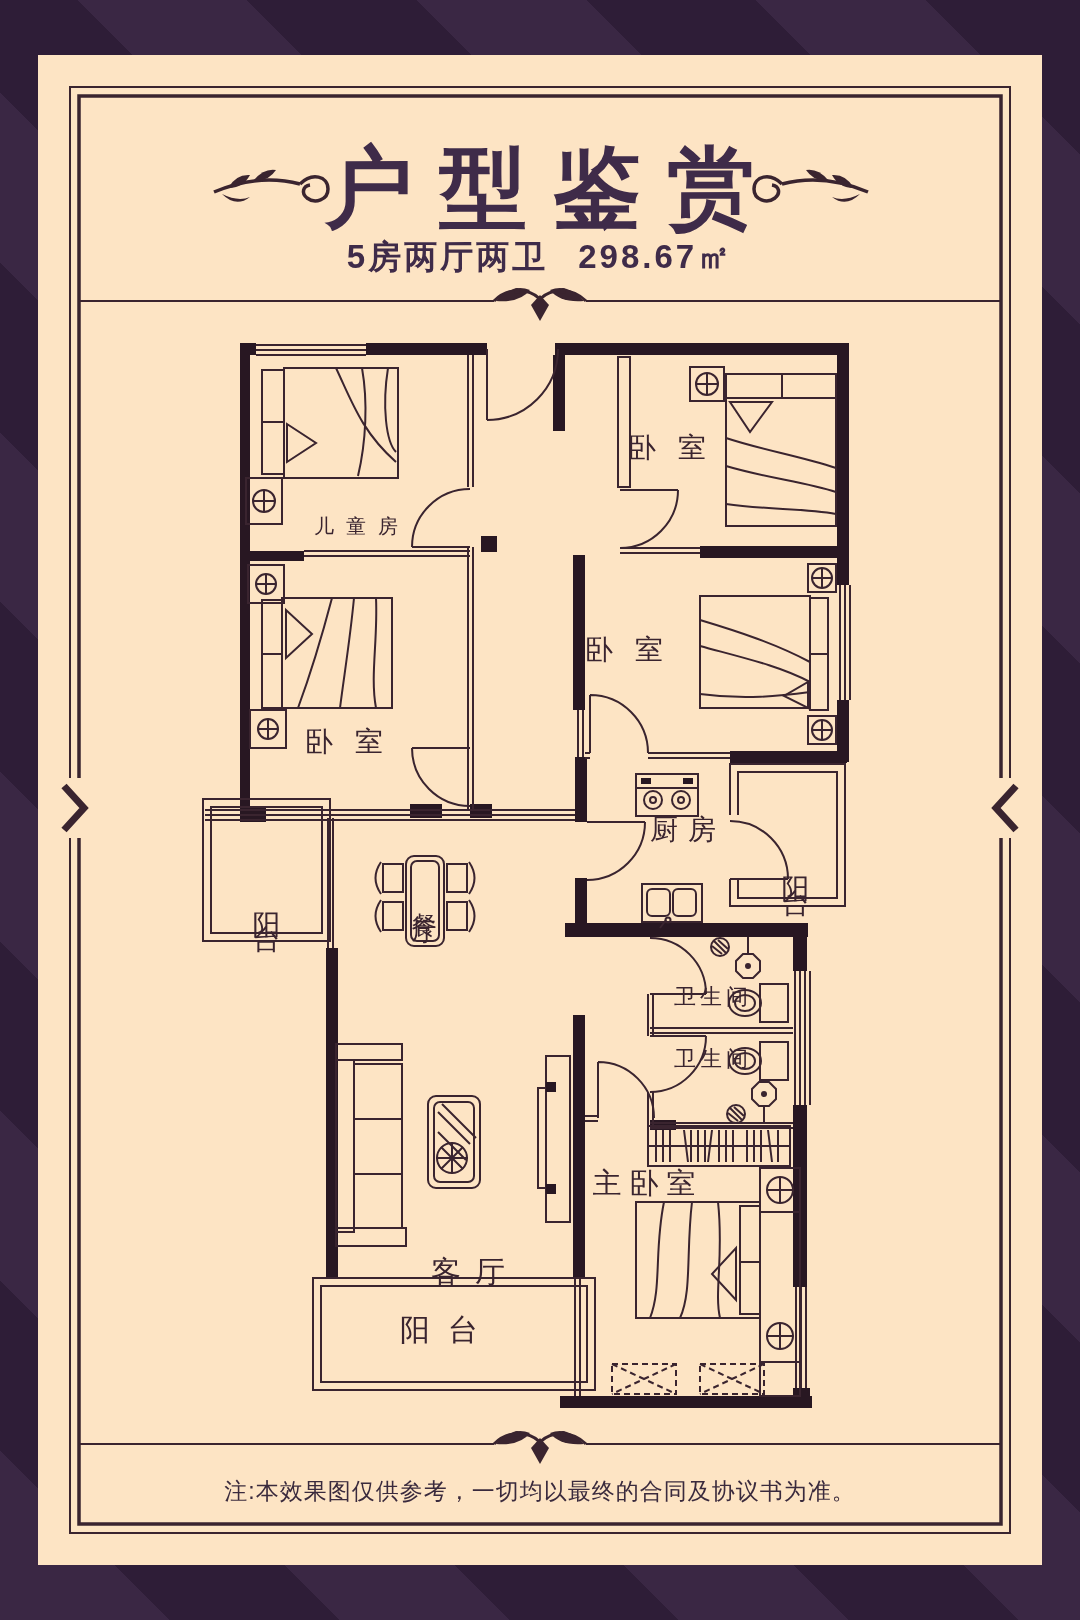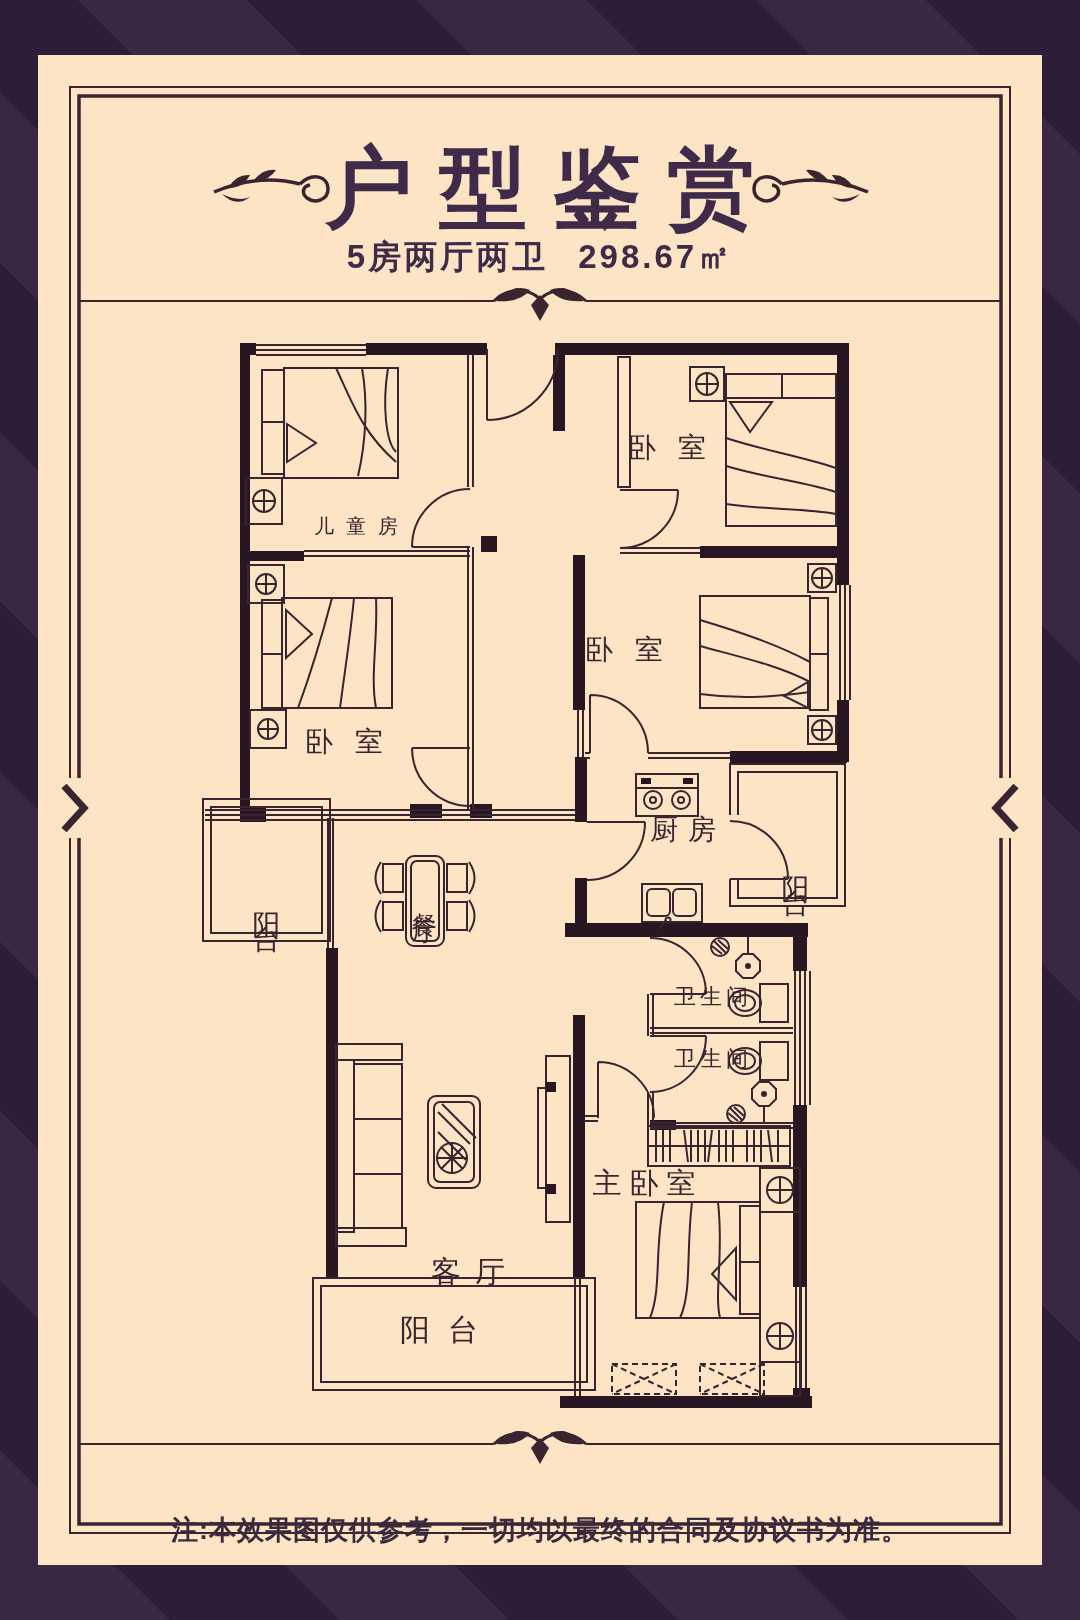--- a/index.html
+++ b/index.html
@@ -10,21 +10,21 @@
   }
   .card{
     position:absolute;left:38px;top:55px;width:1004px;height:1510px;
     background:#fde4c4;
   }
   .overlay{position:absolute;left:0;top:0;width:1080px;height:1620px;}
   .txt{position:absolute;transform:translate(-50%,-50%);white-space:nowrap;color:#3a242f;}
   .title{left:540px;top:188px;font-size:88px;font-weight:bold;letter-spacing:26px;padding-left:26px;color:#3f2b49;}
   .subtitle{left:540px;top:257px;font-size:33px;font-weight:bold;letter-spacing:3px;color:#3f2b49;}
   .subtitle .gap{display:inline-block;width:30px;}
-  .note{left:540px;top:1491px;font-size:27px;font-weight:bold;letter-spacing:1px;color:#3a2a3d;margin-top:39px;}
+  .note{left:540px;top:1491px;font-size:23px;font-weight:normal;letter-spacing:1px;color:#3a2a3d;}
   .rl{position:absolute;transform:translate(-50%,-50%);white-space:nowrap;color:#3a242f;font-weight:500;}
   .rl.v{writing-mode:vertical-rl;}
   svg{position:absolute;left:0;top:0;}
 </style>
 </head>
 <body>
 
 <div class="stage">
   <div class="card"></div>
 

